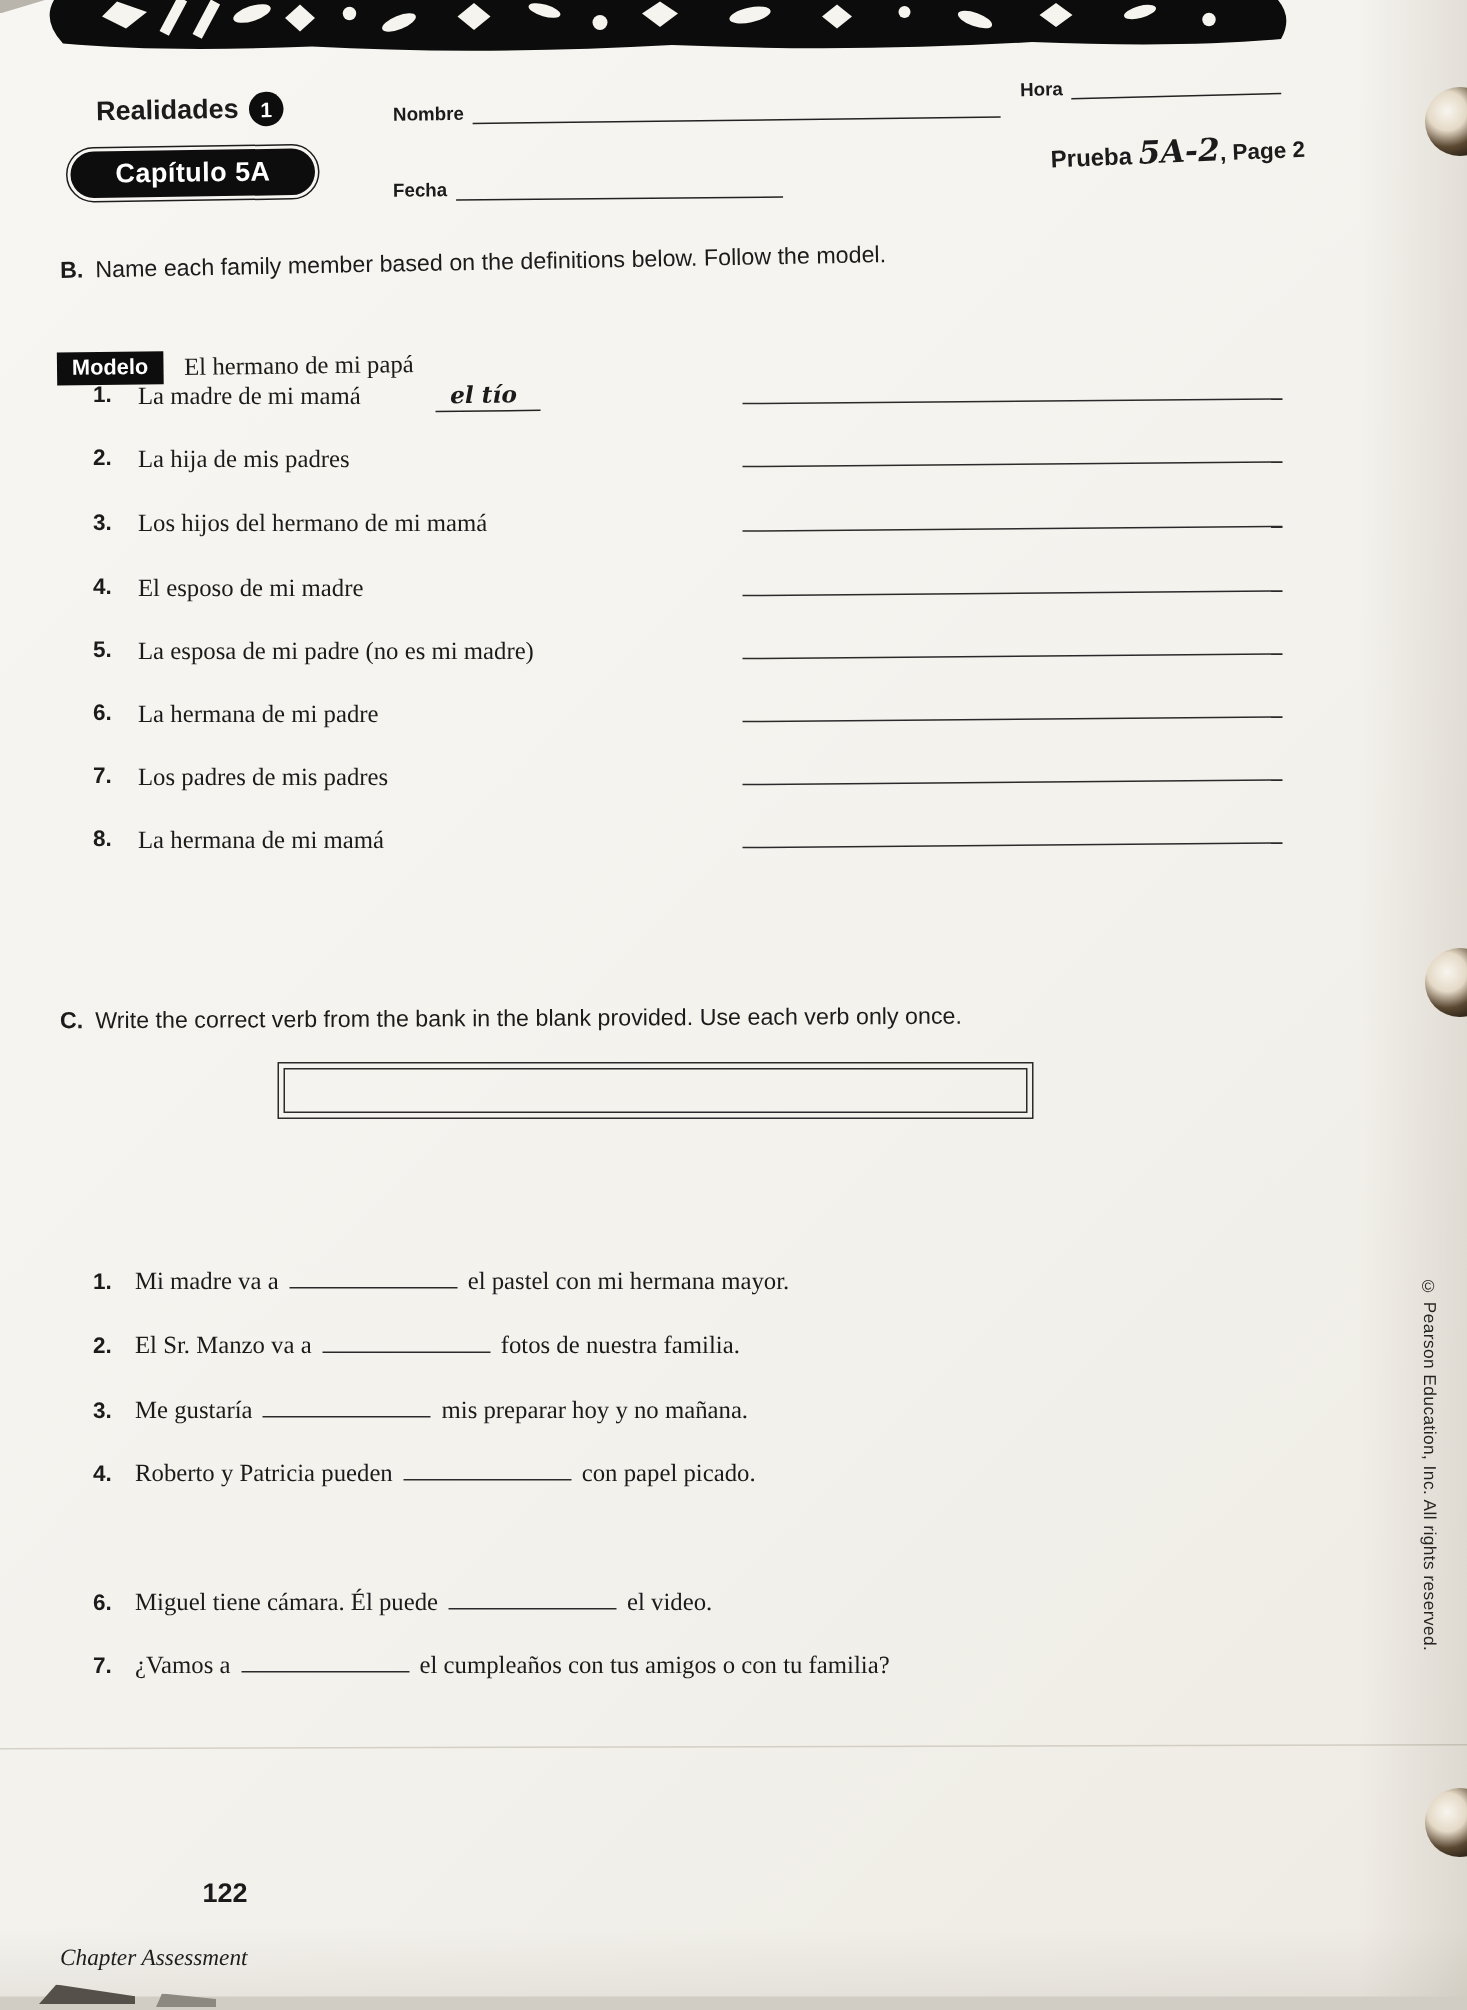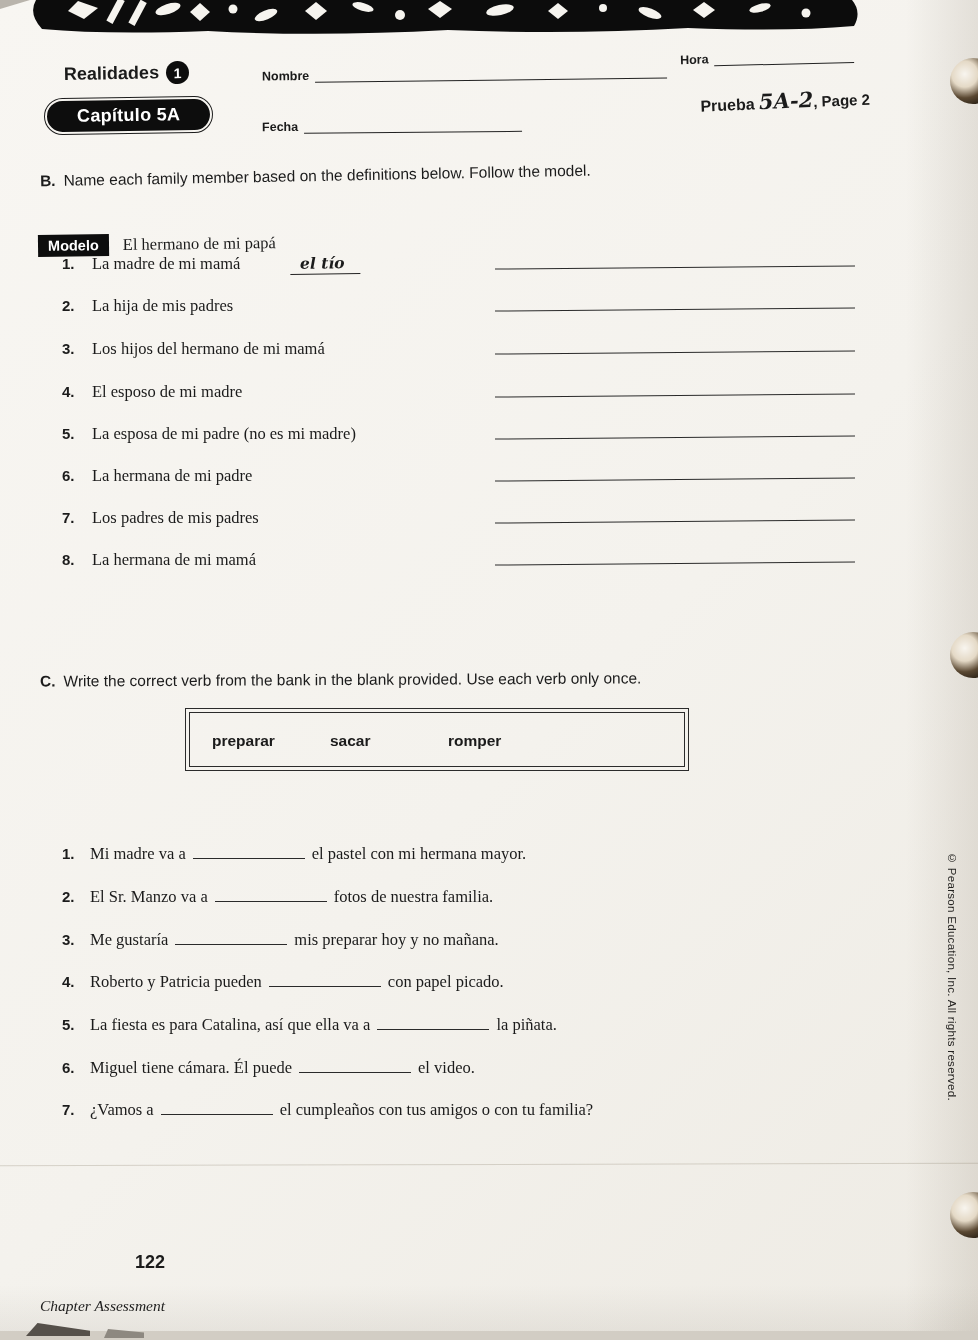--- a/index.html
+++ b/index.html
@@ -204,42 +204,34 @@
     <span class="txt">La hermana de mi mamá</span>
     <span class="rule"></span>
   </div>
 
   <div class="instruction instr-c">
     <span class="letter">C.</span><span>Write the correct verb from the bank in the blank provided. Use each verb only once.</span>
   </div>
 
   <div class="bank-outer">
     <div class="bank-inner">
-      <div class="bank-row">
-        <span>preparar</span>
-        <span>sacar</span>
-        <span>romper</span>
-      </div>
     </div>
   </div>
 
   <div class="c-row" style="top:843px">
     <span class="num">1.</span><span>Mi madre va a</span><span class="blank"></span><span>el pastel con mi hermana mayor.</span>
   </div>
   <div class="c-row" style="top:886px">
     <span class="num">2.</span><span>El Sr. Manzo va a</span><span class="blank"></span><span>fotos de nuestra familia.</span>
   </div>
   <div class="c-row" style="top:929px">
     <span class="num">3.</span><span>Me gustaría</span><span class="blank"></span><span>mis preparar hoy y no mañana.</span>
   </div>
   <div class="c-row" style="top:971px">
     <span class="num">4.</span><span>Roberto y Patricia pueden</span><span class="blank"></span><span>con papel picado.</span>
-  </div>
-  <div class="c-row" style="top:1014px">
-    <span class="num">5.</span><span>La fiesta es para Catalina, así que ella va a</span><span class="blank"></span><span>la piñata.</span>
   </div>
   <div class="c-row" style="top:1057px">
     <span class="num">6.</span><span>Miguel tiene cámara. Él puede</span><span class="blank"></span><span>el video.</span>
   </div>
   <div class="c-row" style="top:1099px">
     <span class="num">7.</span><span>¿Vamos a</span><span class="blank"></span><span>el cumpleaños con tus amigos o con tu familia?</span>
   </div>
 
   <div class="faint-line"></div>
 

